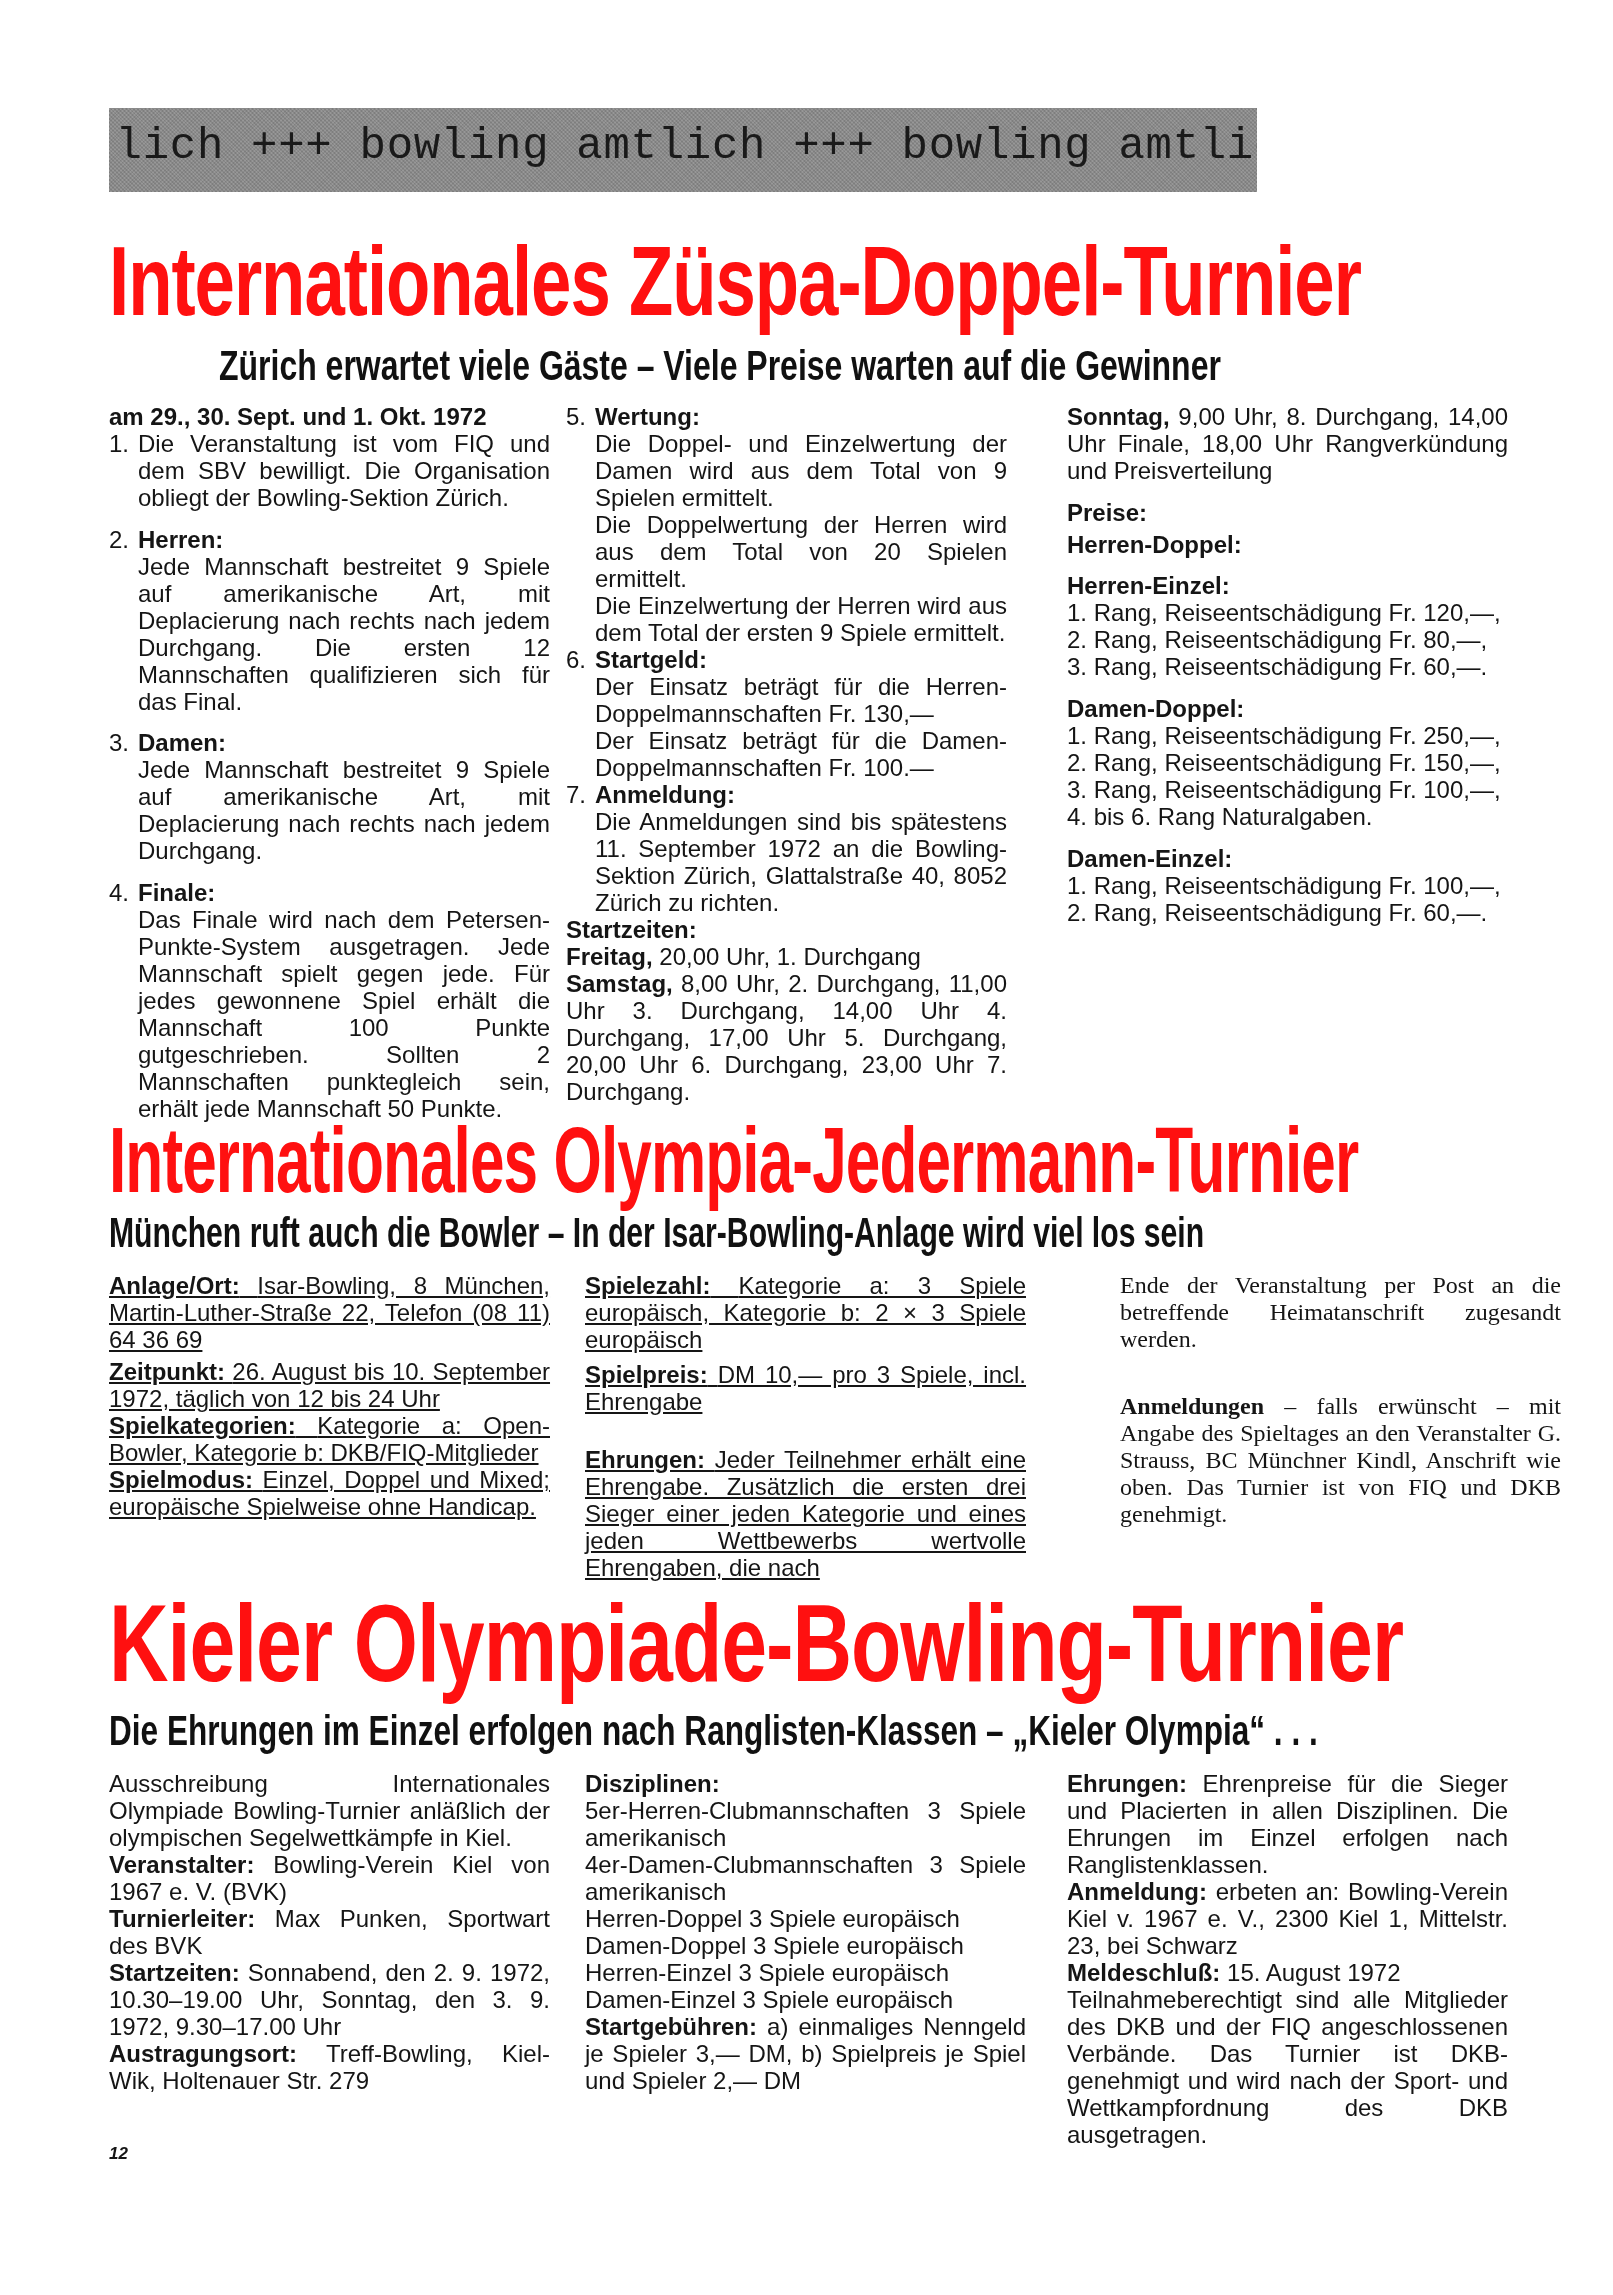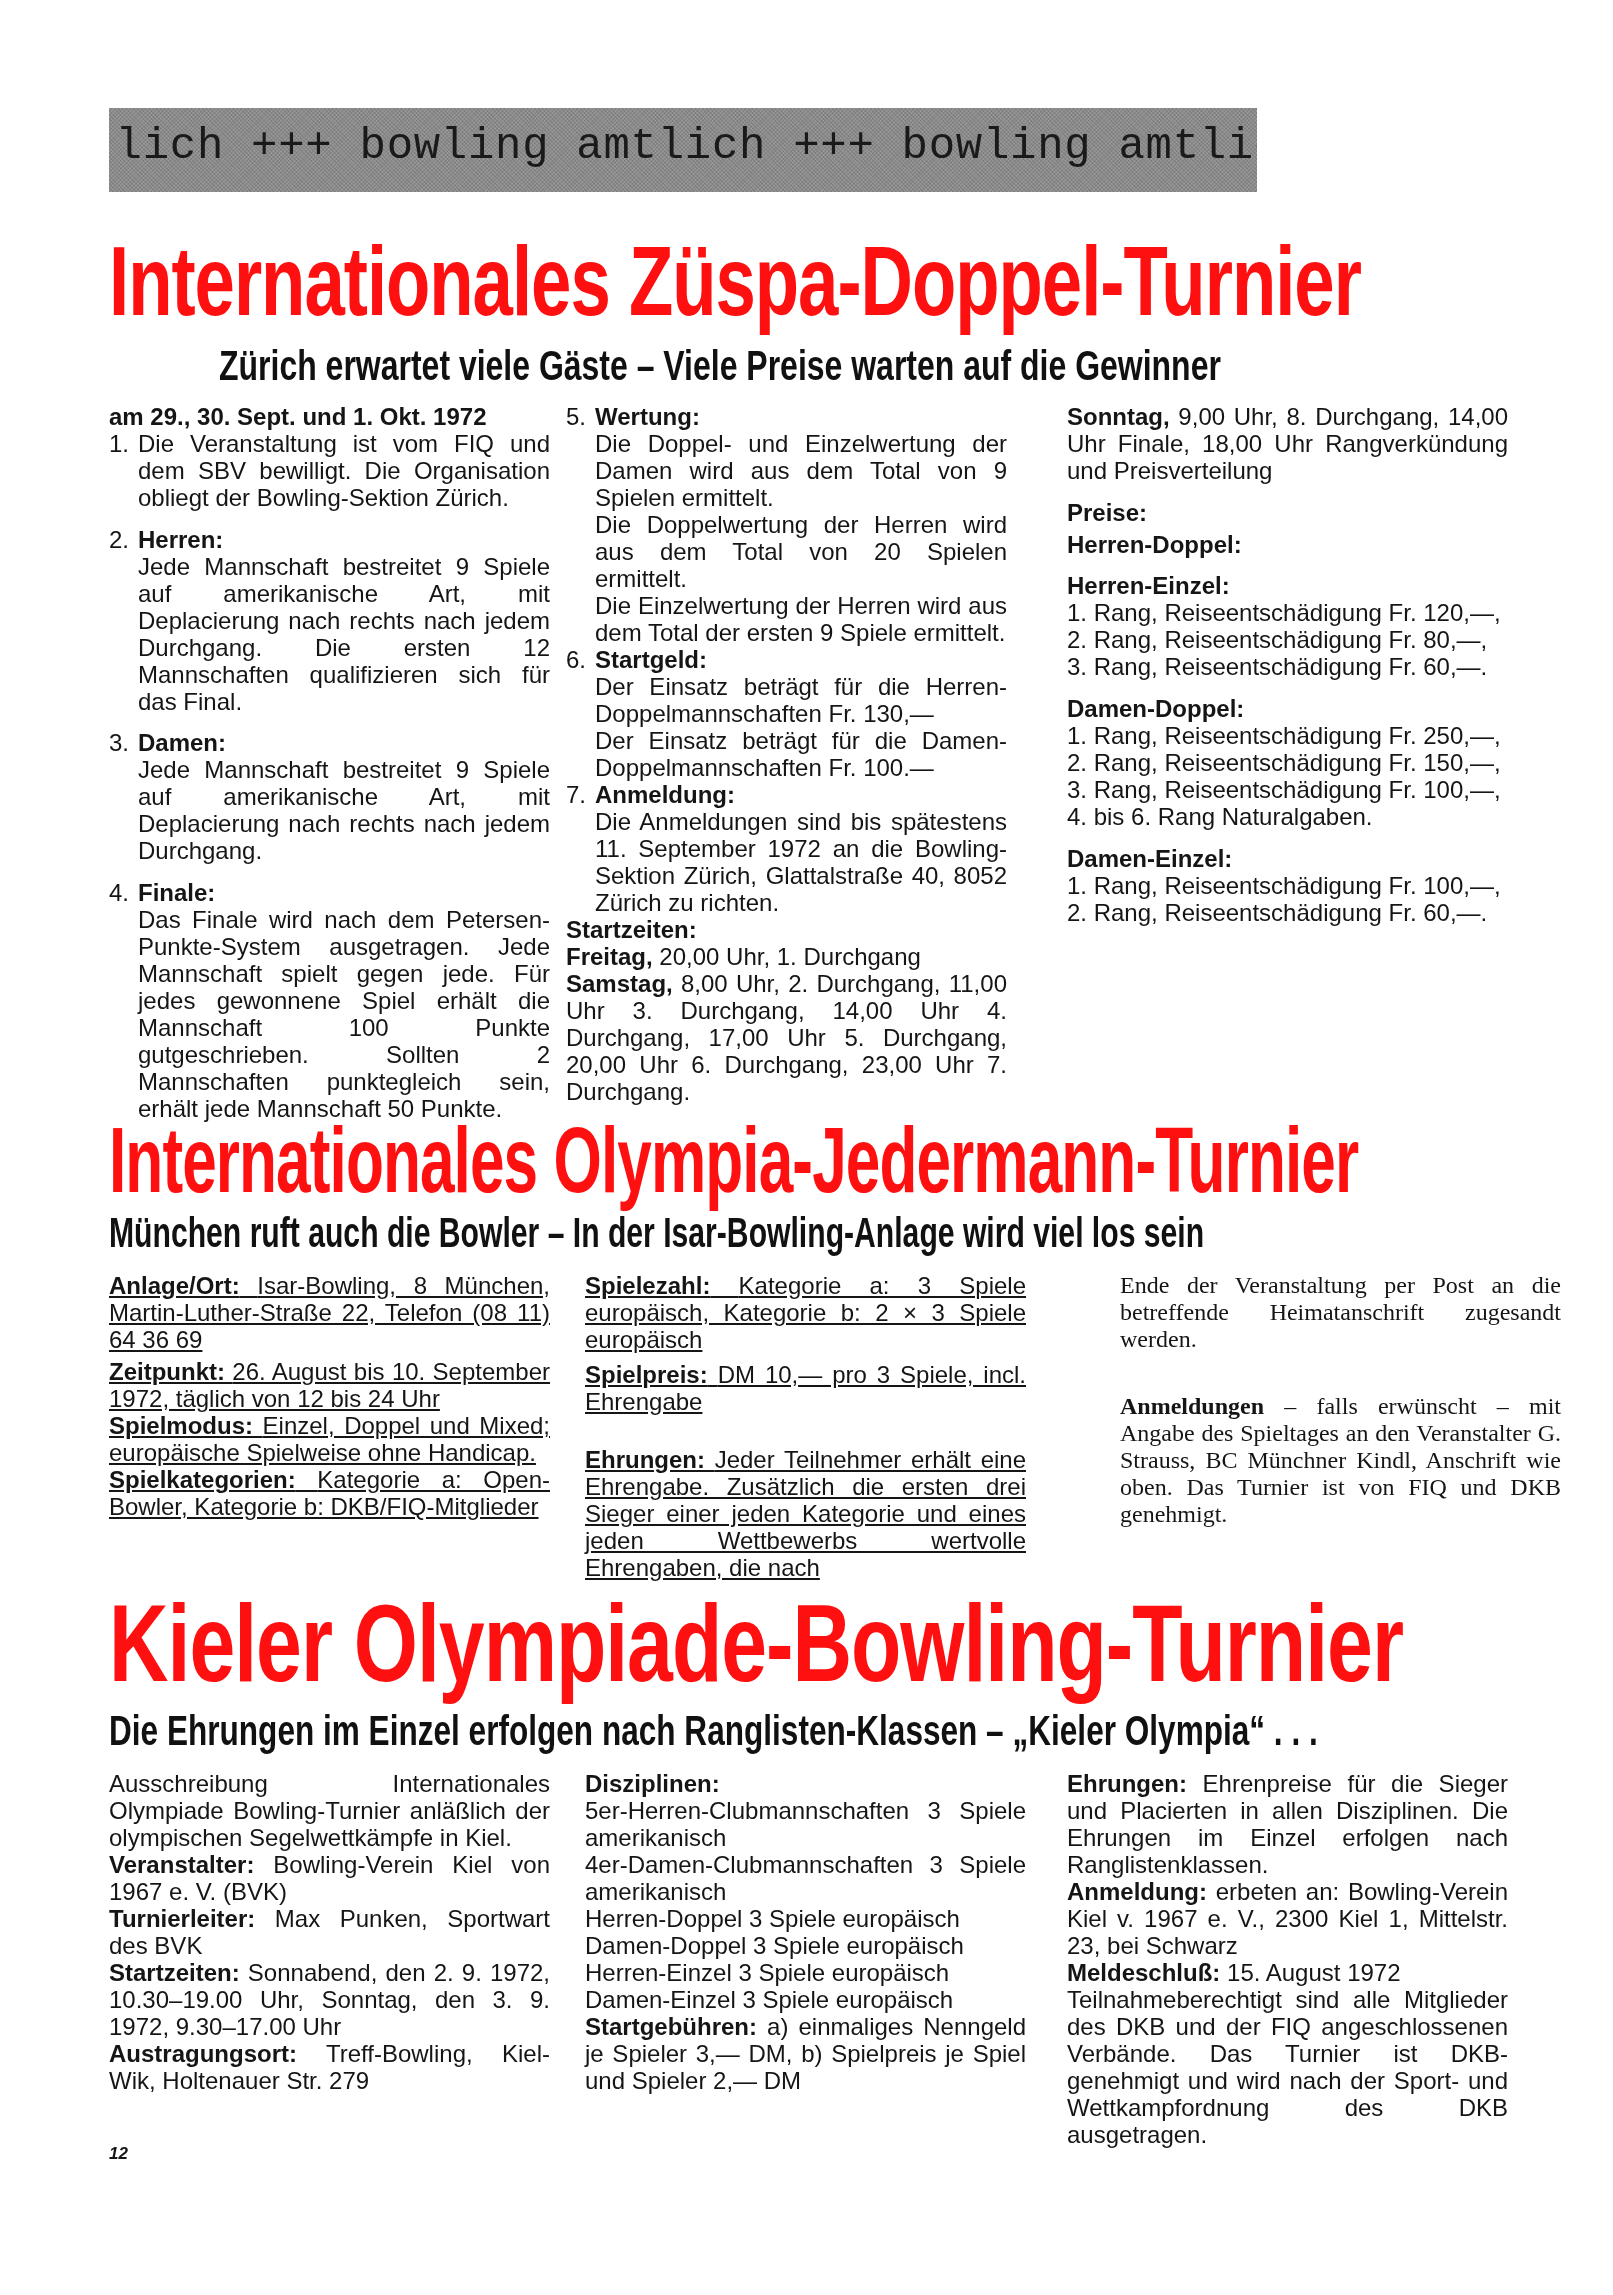--- a/index.html
+++ b/index.html
@@ -88,22 +88,22 @@
   <p>2. Rang, Reiseentschädigung Fr. 60,—.</p>
 </div>
 
 <div class="headline" style="top:1114px; font-size:90px; transform: scale(0.69, 1.02); letter-spacing:-1.3px;">Internationales Olympia-Jedermann-Turnier</div>
 <div class="subhead" style="left:109px; top:1212px; font-size:41px; transform: scale(0.735, 1.02);">München ruft auch die Bowler – In der Isar-Bowling-Anlage wird viel los sein</div>
 
 <div class="col" style="left:109px; top:1272px;text-decoration:underline;">
   <p><span class="b">Anlage/Ort:</span> <span>Isar-Bowling, 8 München, Martin-Luther-Straße 22, Telefon (08 11) 64 36 69</span></p>
   <div class="gap" style="height:5.3px"></div>
   <p><span class="b">Zeitpunkt:</span> <span>26. August bis 10. September 1972, täglich von 12 bis 24 Uhr</span></p>
+  <p><span class="b">Spielkategorien:</span> <span>Kategorie a: Open-Bowler, Kategorie b: DKB/FIQ-Mitglieder</span></p>
   <p><span class="b">Spielmodus:</span> <span>Einzel, Doppel und Mixed; europäische Spielweise ohne Handicap.</span></p>
-  <p><span class="b">Spielkategorien:</span> <span>Kategorie a: Open-Bowler, Kategorie b: DKB/FIQ-Mitglieder</span></p>
 </div>
 
 <div class="col" style="left:585px; top:1272px;text-decoration:underline;">
   <p><span class="b">Spielezahl:</span> <span>Kategorie a: 3 Spiele europäisch, Kategorie b: 2 × 3 Spiele europäisch</span></p>
   <div class="gap" style="height:8px"></div>
   <p><span class="b">Spielpreis:</span> <span>DM 10,— pro 3 Spiele, incl. Ehrengabe</span></p>
   <div class="gap" style="height:30.5px"></div>
   <p><span class="b">Ehrungen:</span> <span>Jeder Teilnehmer erhält eine Ehrengabe. Zusätzlich die ersten drei Sieger einer jeden Kategorie und eines jeden Wettbewerbs wertvolle Ehrengaben, die nach</span></p>
 </div>
 

